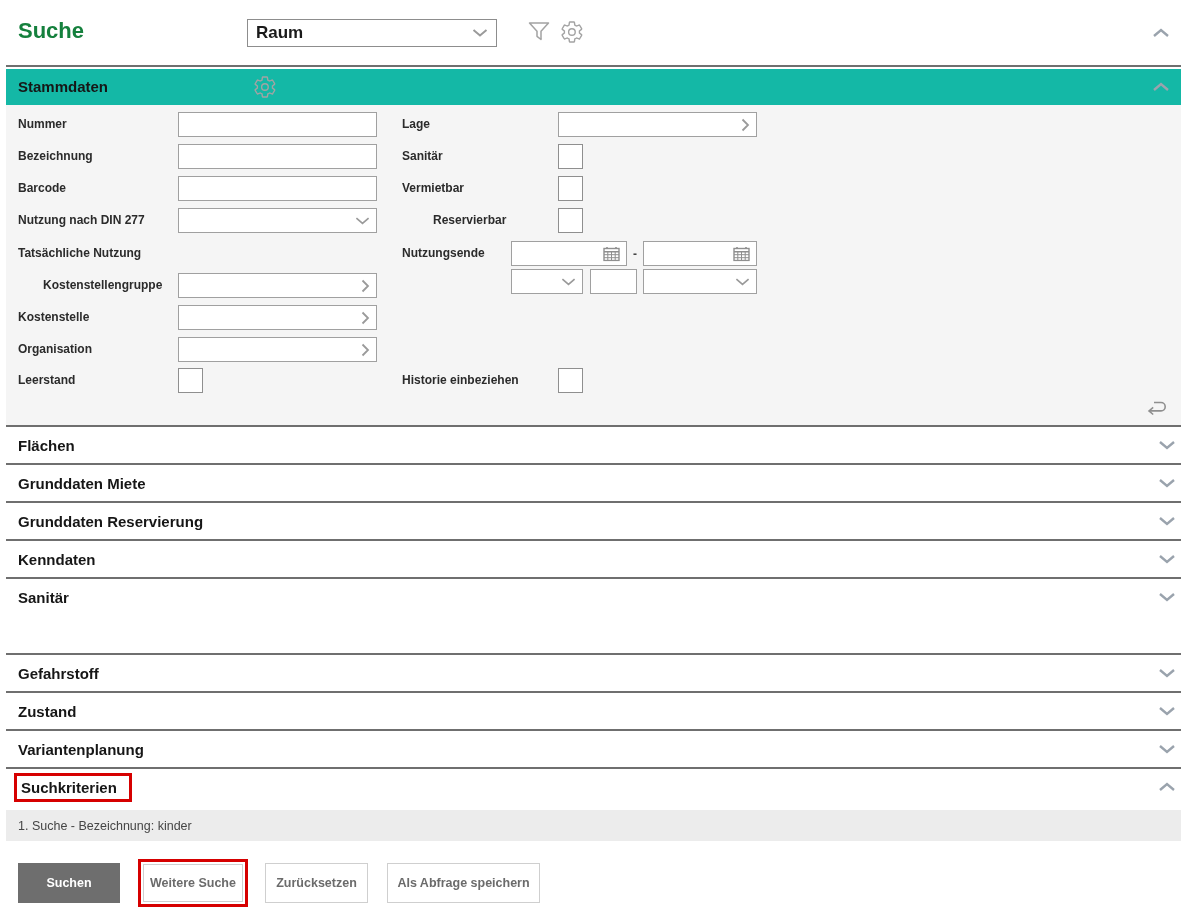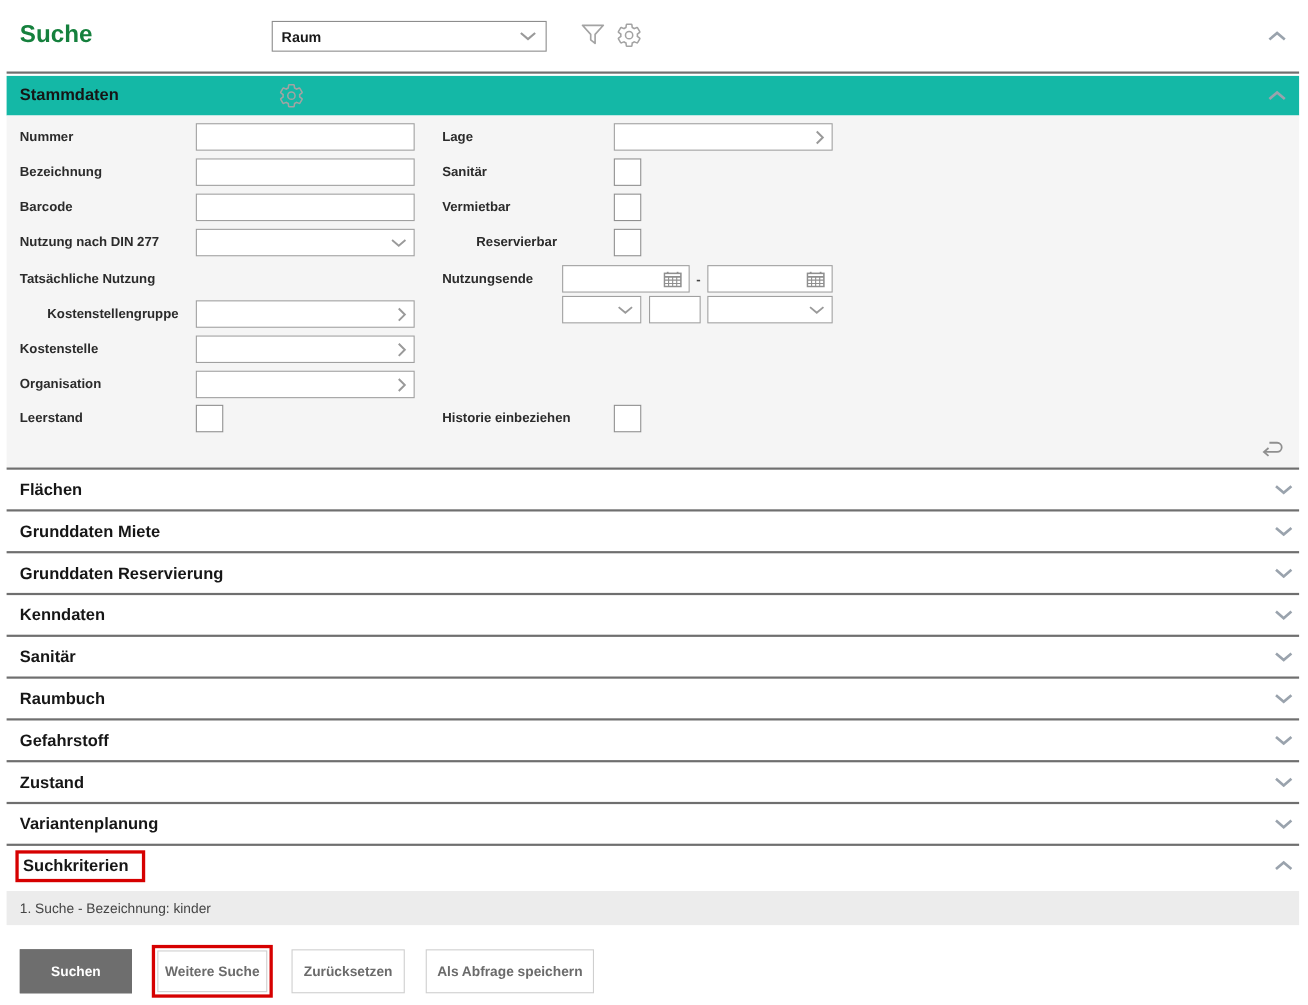--- a/index.html
+++ b/index.html
@@ -8,21 +8,21 @@
     position:relative; width:1189px; height:914px; background:#fff;
     font-family:"Liberation Sans", sans-serif; color:#222; overflow:hidden;
   }
   
   .hdr { position:absolute; top:0; left:6px; right:8px; height:67px; background:#fff; border-bottom:2px solid #6f6f6f; }
   .hdr-title { position:absolute; left:12px; top:18px; font-size:22px; font-weight:bold; color:#15803d; }
   .sel {
     position:absolute; height:28px; background:#fff; border:1px solid #8d8d8d;
     display:flex; align-items:center; padding:0 26px 0 8px; cursor:pointer;
   }
-  .sel .sel-text { font-size:13px; font-weight:bold; color:#1a1a1a; }
+  .sel .sel-text { font-size:17px; font-weight:bold; color:#1a1a1a; }
   .sel .chev-in { position:absolute; right:8px; top:50%; transform:translateY(-50%); }
   .hdr-select { left:241px; top:19px; width:250px; }
   .hdr-icons { position:absolute; left:520px; top:19px; display:flex; gap:7px; align-items:center; }
   .icon-btn { width:26px; height:26px; display:flex; align-items:center; justify-content:center; cursor:pointer; }
   .collapse-right { position:absolute; right:10px; top:50%; transform:translateY(-50%); cursor:pointer; width:20px; height:14px; display:flex; align-items:center; justify-content:center; }
 
   
   .sec-hdr { position:absolute; top:69px; left:6px; right:8px; height:36px; background:#14b8a6; }
   .sec-hdr-title { position:absolute; left:12px; top:9px; font-size:15px; font-weight:bold; color:#161616; }
   .sec-hdr-gear { position:absolute; left:246px; top:5px; }
@@ -281,28 +281,20 @@
     </span>
   </div>
   <div class="acc" style="top:577px;">
     <span class="acc-label">Sanitär</span>
     <span class="collapse-right">
       <svg width="18" height="10" viewBox="0 0 18 10">
           <path d="M2 2 L9 8 L16 2" fill="none" stroke="#9aa3ad" stroke-width="2.4"></path>
         </svg>
     </span>
   </div>
-  <div class="acc" style="top:615px;">
-    <span class="acc-label">Raumbuch</span>
-    <span class="collapse-right">
-      <svg width="18" height="10" viewBox="0 0 18 10">
-          <path d="M2 2 L9 8 L16 2" fill="none" stroke="#9aa3ad" stroke-width="2.4"></path>
-        </svg>
-    </span>
-  </div>
   <div class="acc" style="top:653px;">
     <span class="acc-label">Gefahrstoff</span>
     <span class="collapse-right">
       <svg width="18" height="10" viewBox="0 0 18 10">
           <path d="M2 2 L9 8 L16 2" fill="none" stroke="#9aa3ad" stroke-width="2.4"></path>
         </svg>
     </span>
   </div>
   <div class="acc" style="top:691px;">
     <span class="acc-label">Zustand</span>

